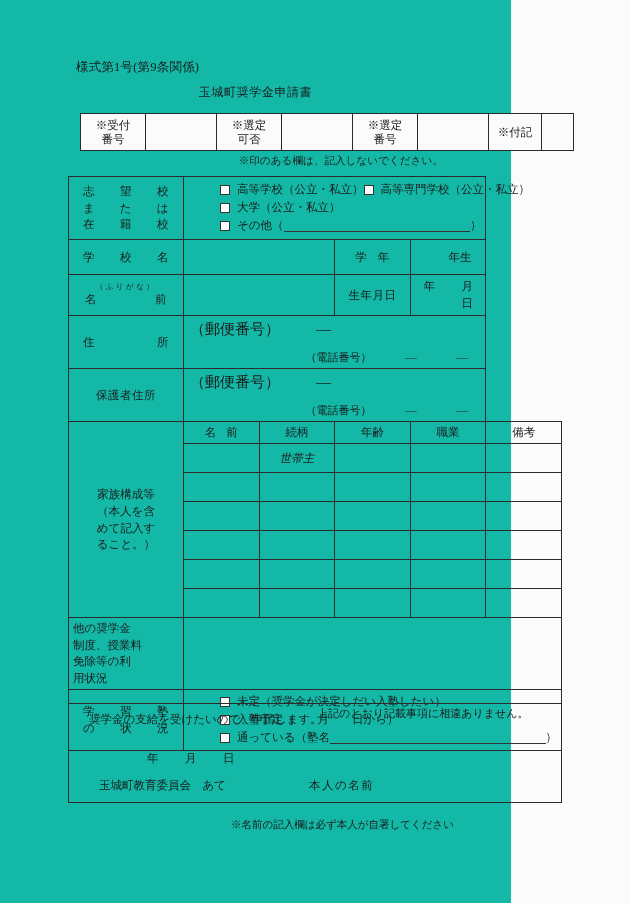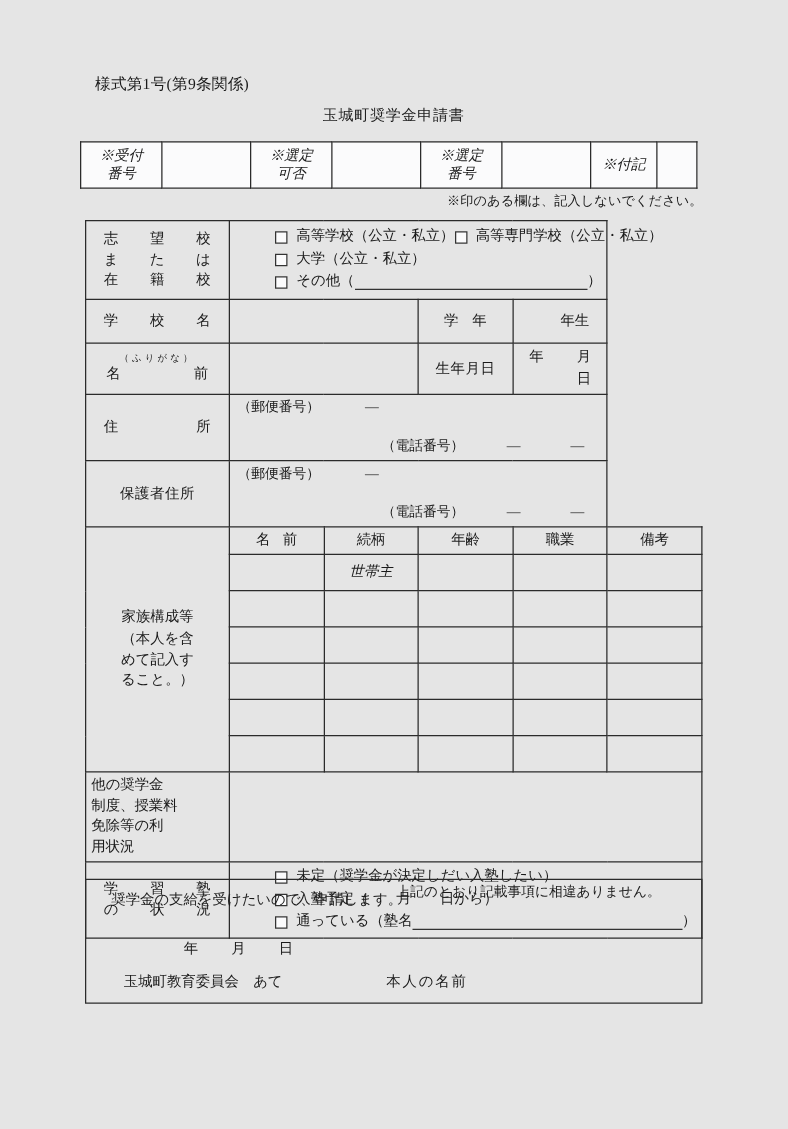--- a/index.html
+++ b/index.html
@@ -10,25 +10,25 @@
   }
   body {
     width: 630px;
     height: 903px;
     font-family: "Liberation Serif", "DejaVu Serif", serif;
     color: #1a1a1a;
     -webkit-font-smoothing: antialiased;
   }
   .page {
     position: relative;
-    width: 630px;
+    width: 511px;
     height: 903px;
     box-sizing: border-box;
     padding: 0;
-    background: #e5e5e5;
+    background: #14b8a6;
   }
 
   
   .form-no {
     position: absolute;
     left: 76px;
     top: 59px;
     font-size: 12.5px;
     letter-spacing: 0.2px;
     white-space: nowrap;
@@ -39,26 +39,25 @@
     right: 0;
     top: 84px;
     text-align: center;
     font-size: 12px;
     letter-spacing: 0.6px;
   }
 
   
   .receipt-table {
     position: absolute;
-    left: 64px;
+    left: 80px;
     top: 113px;
     width: 494px;
     border-collapse: collapse;
     table-layout: fixed;
-    font-style: italic;
   }
   .receipt-table td {
     border: 1px solid #2b2b2b;
     height: 36px;
     font-size: 11.5px;
     text-align: center;
     vertical-align: middle;
     line-height: 1.25;
     padding: 0 1px;
   }
@@ -146,21 +145,21 @@
 
   .addr-cell {
     height: 48px;
     position: relative;
     padding: 0;
   }
   .addr-zip {
     position: absolute;
     left: 6px;
     top: 3px;
-    font-size: 11px;
+    font-size: 15px;
     white-space: nowrap;
   }
   .addr-zip .dash { display: inline-block; padding: 0 4px 0 36px; }
   .addr-tel {
     position: absolute;
     right: 8px;
     bottom: 2px;
     font-size: 11px;
     white-space: nowrap;
   }
@@ -466,14 +465,15 @@
   <div class="decl">
     <div class="decl-top">上記のとおり記載事項に相違ありません。</div>
     <div class="decl-apply">奨学金の支給を受けたいので、申請します。</div>
     <div class="decl-date">
       <span>年</span><span class="g"></span><span>月</span><span class="g"></span><span>日</span>
     </div>
     <div class="decl-to">玉城町教育委員会　あて</div>
     <div class="decl-sign">本人の名前</div>
   </div>
 
+  <div class="note-bottom">※名前の記入欄は必ず本人が自署してください</div>
 
 </div>
 
 </body></html>

